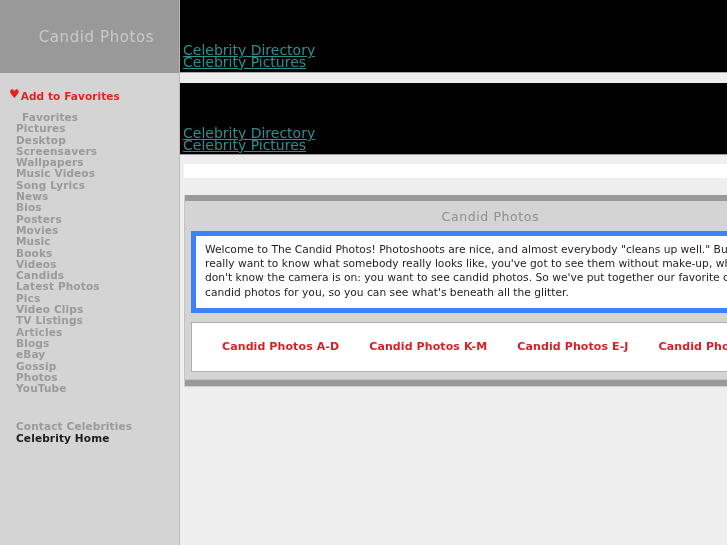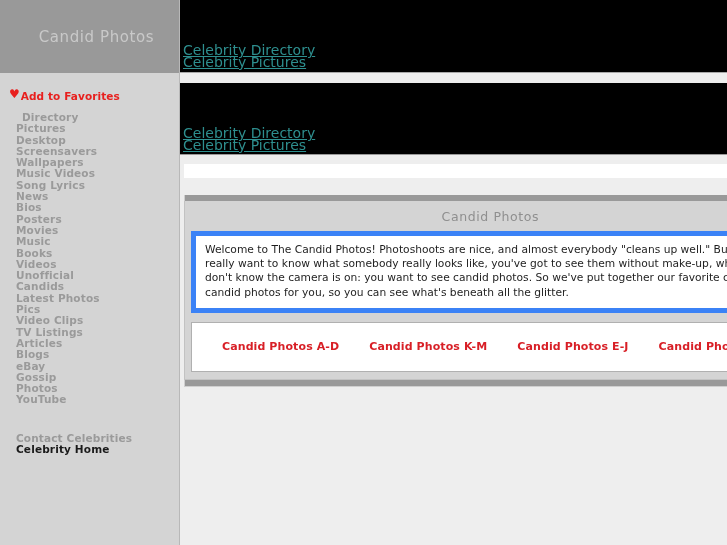--- a/index.html
+++ b/index.html
@@ -197,35 +197,34 @@
     <div class="site-header">
       <span class="site-title">Candid Photos</span>
     </div>
 
     <div class="favorites-row">
       <span class="heart-icon">♥</span>
       <span class="favorites-label">Add to Favorites</span>
     </div>
 
     <ul class="nav-list" id="nav-list">
-        <li class="nav-item indented">Directory</li>
+        <li class="nav-item indented">Favorites</li>
         <li class="nav-item">Pictures</li>
         <li class="nav-item">Desktop</li>
         <li class="nav-item">Screensavers</li>
         <li class="nav-item">Wallpapers</li>
         <li class="nav-item">Music Videos</li>
         <li class="nav-item">Song Lyrics</li>
         <li class="nav-item">News</li>
         <li class="nav-item">Bios</li>
         <li class="nav-item">Posters</li>
         <li class="nav-item">Movies</li>
         <li class="nav-item">Music</li>
         <li class="nav-item">Books</li>
         <li class="nav-item">Videos</li>
-        <li class="nav-item">Unofficial</li>
         <li class="nav-item">Candids</li>
         <li class="nav-item">Latest Photos</li>
         <li class="nav-item">Pics</li>
         <li class="nav-item">Video Clips</li>
         <li class="nav-item">TV Listings</li>
         <li class="nav-item">Articles</li>
         <li class="nav-item">Blogs</li>
         <li class="nav-item">eBay</li>
         <li class="nav-item">Gossip</li>
         <li class="nav-item">Photos</li>

